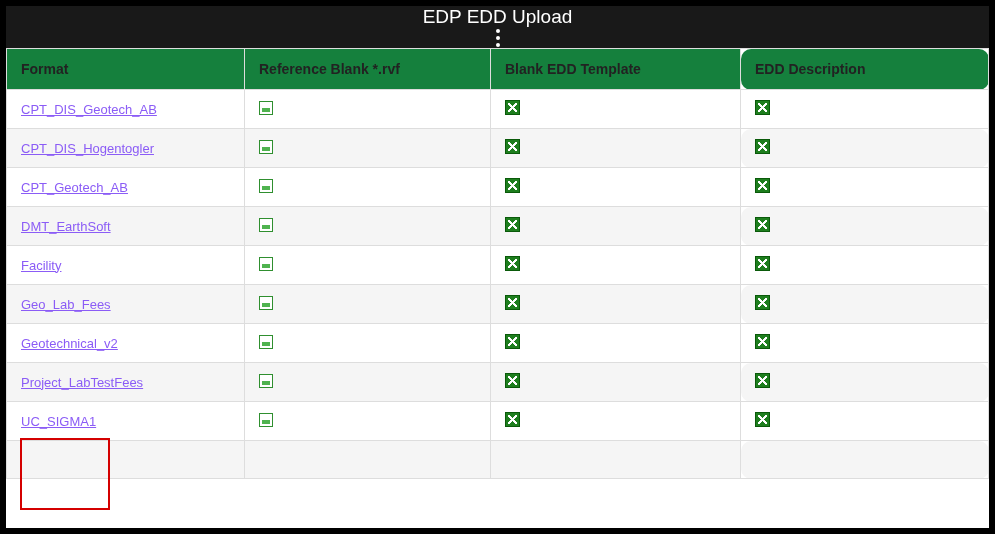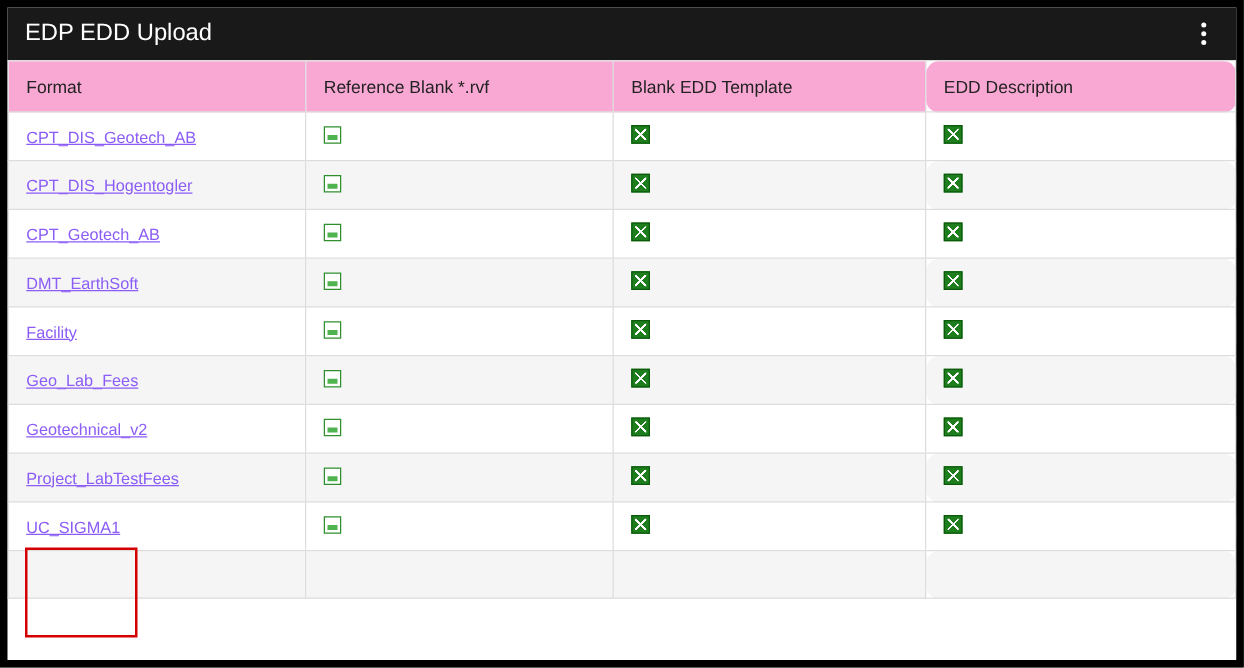--- a/index.html
+++ b/index.html
@@ -1,25 +1,25 @@
 <!DOCTYPE html>
 <html><head>
 <meta charset="utf-8">
 <style>
   * { box-sizing: border-box; margin: 0; padding: 0; }
   html, body { width: 995px; height: 534px; font-family: Arial, Helvetica, sans-serif; background: #000; }
   .frame { width: 995px; height: 534px; background: #000; padding: 6px; }
   .card { width: 100%; height: 100%; background: #fff; display: flex; flex-direction: column; box-shadow: 0 1px 3px rgba(0,0,0,0.3); }
-  .header { background: #191919; color: #fff; height: 42px; display: flex; align-items: center; justify-content: space-between; padding: 0 14px; }
+  .header { background: #191919; color: #fff; height: 42px; display: flex; align-items: center; justify-content: space-between; padding: 0 14px; flex-direction: column; }
   .header-title { font-size: 19px; font-weight: 400; }
   .header-menu { width: 24px; height: 24px; display: flex; flex-direction: column; align-items: center; justify-content: center; gap: 3px; cursor: pointer; }
   .header-menu span { width: 4px; height: 4px; background: #fff; border-radius: 50%; }
   .table-wrap { flex: 1; overflow: auto; }
   table { width: 100%; border-collapse: collapse; }
-  th { text-align: left; font-size: 14px; font-weight: 400; color: #222; padding: 12px 14px; border: 1px solid #ddd; background: #f9a8d4; }
+  th { text-align: left; font-size: 14px; font-weight: 700; color: #222; padding: 12px 14px; border: 1px solid #ddd; background: #15803d; }
   td { font-size: 13px; padding: 10px 14px; border: 1px solid #ddd; vertical-align: middle; height: 38px; }
   tbody tr:nth-child(even) td { background: #f5f5f5; }
   tbody tr:nth-child(odd) td { background: #fff; }
   a.format-link { color: #8b5cf6; text-decoration: underline; cursor: pointer; }
   .col-format { width: 238px; }
   .col-ref { width: 246px; }
   .col-blank { width: 250px; }
   .col-desc { width: auto; border-radius: 10px; }
   .icon-rvf {
     display: inline-block; width: 14px; height: 14px;

